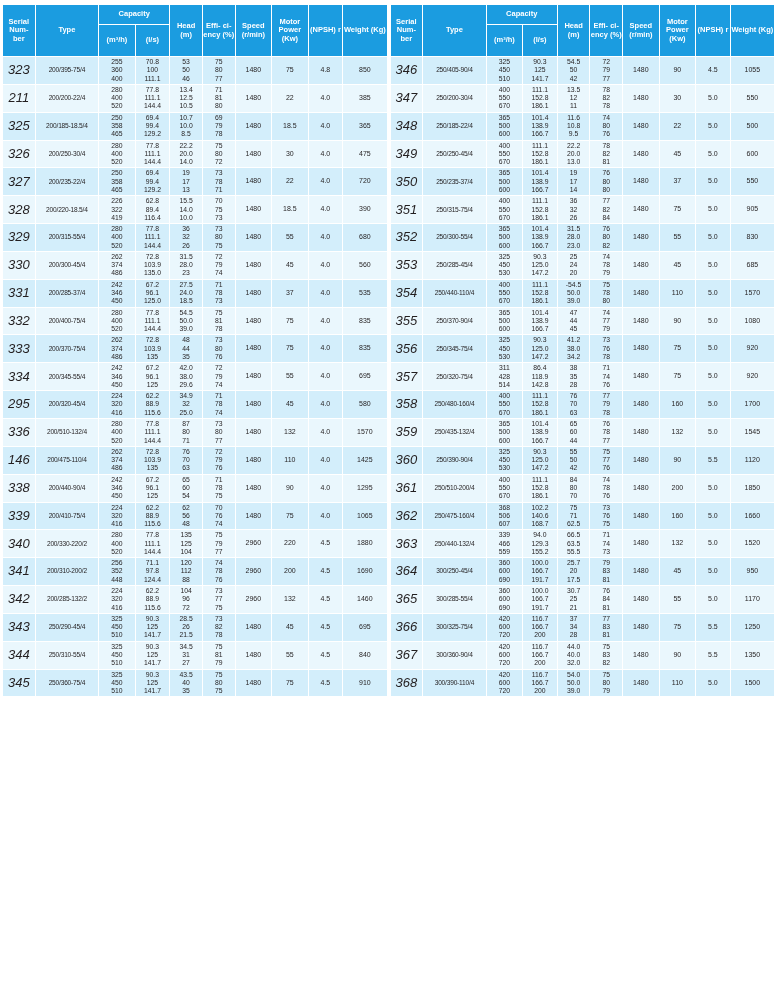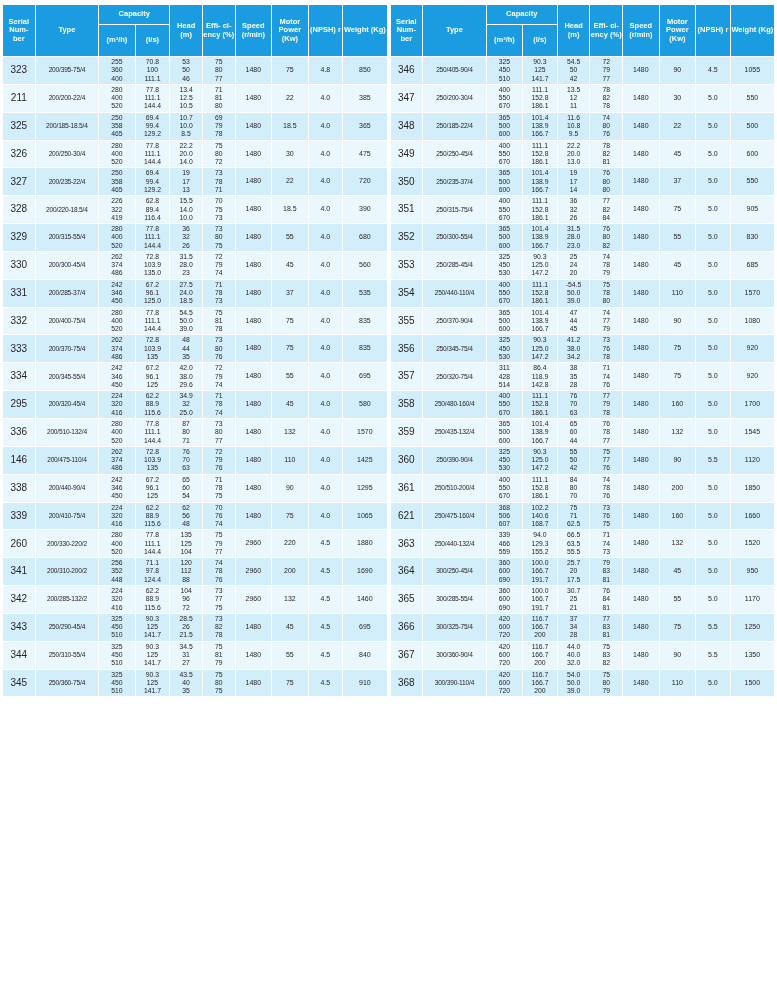--- a/index.html
+++ b/index.html
@@ -46,21 +46,21 @@
     text-align: center;
     font-size: 7px;
     color: #231f20;
     line-height: 1.25;
     padding: 1px 0;
     vertical-align: middle;
   }
   tbody tr.odd td { background: #d3eefb; }
   tbody tr.even td { background: #eaf7fd; }
   td.multi { line-height: 1.22; white-space: pre-line; font-size: 6.8px; }
-  td.serial { font-size: 10px; }
+  td.serial { font-size: 13px; font-style: italic; }
   td.type { font-size: 6.6px; letter-spacing: -0.2px; }
   col.c-serial { width: 8.5%; }
   col.c-type   { width: 16.5%; }
   col.c-m3     { width: 9.5%; }
   col.c-ls     { width: 9%; }
   col.c-head   { width: 8.5%; }
   col.c-eff    { width: 8.5%; }
   col.c-speed  { width: 9.5%; }
   col.c-motor  { width: 9.5%; }
   col.c-npsh   { width: 9%; }
@@ -447,21 +447,21 @@
 48</td>
             <td class="multi">70
 76
 74</td>
             <td>1480</td>
             <td>75</td>
             <td>4.0</td>
             <td>1065</td>
           </tr>
           <tr class="even">
-            <td class="serial">260</td>
+            <td class="serial">340</td>
             <td class="type">200/330-220/2</td>
             <td class="multi">280
 400
 520</td>
             <td class="multi">77.8
 111.1
 144.4</td>
             <td class="multi">135
 125
 104</td>
@@ -933,21 +933,21 @@
 70</td>
             <td class="multi">74
 78
 76</td>
             <td>1480</td>
             <td>200</td>
             <td>5.0</td>
             <td>1850</td>
           </tr>
           <tr class="odd">
-            <td class="serial">621</td>
+            <td class="serial">362</td>
             <td class="type">250/475-160/4</td>
             <td class="multi">368
 506
 607</td>
             <td class="multi">102.2
 140.6
 168.7</td>
             <td class="multi">75
 71
 62.5</td>

